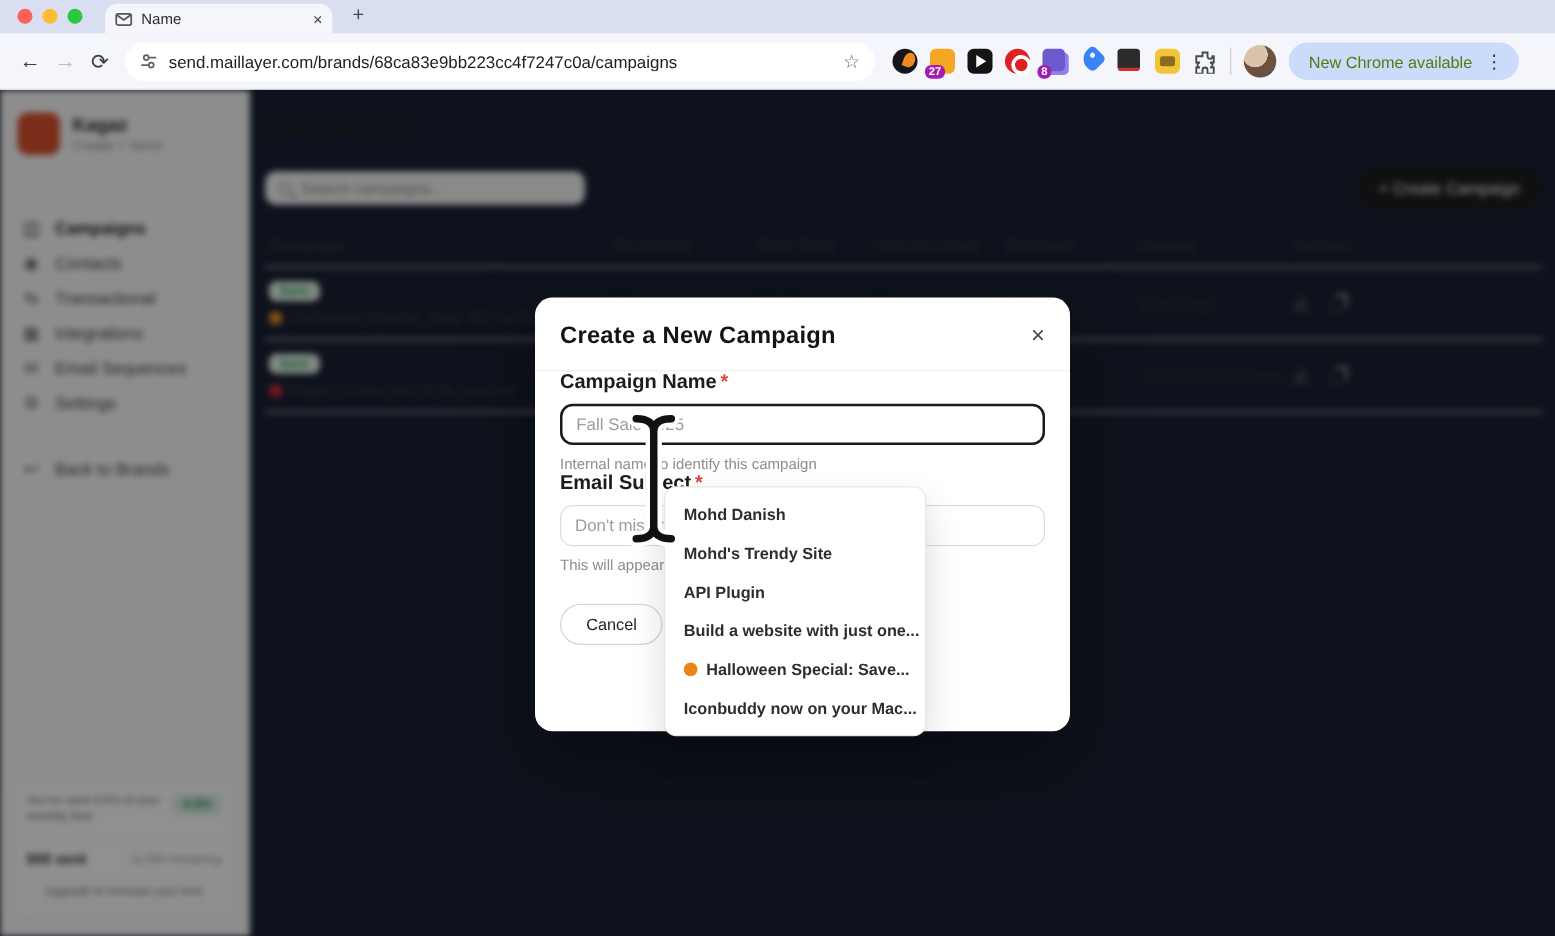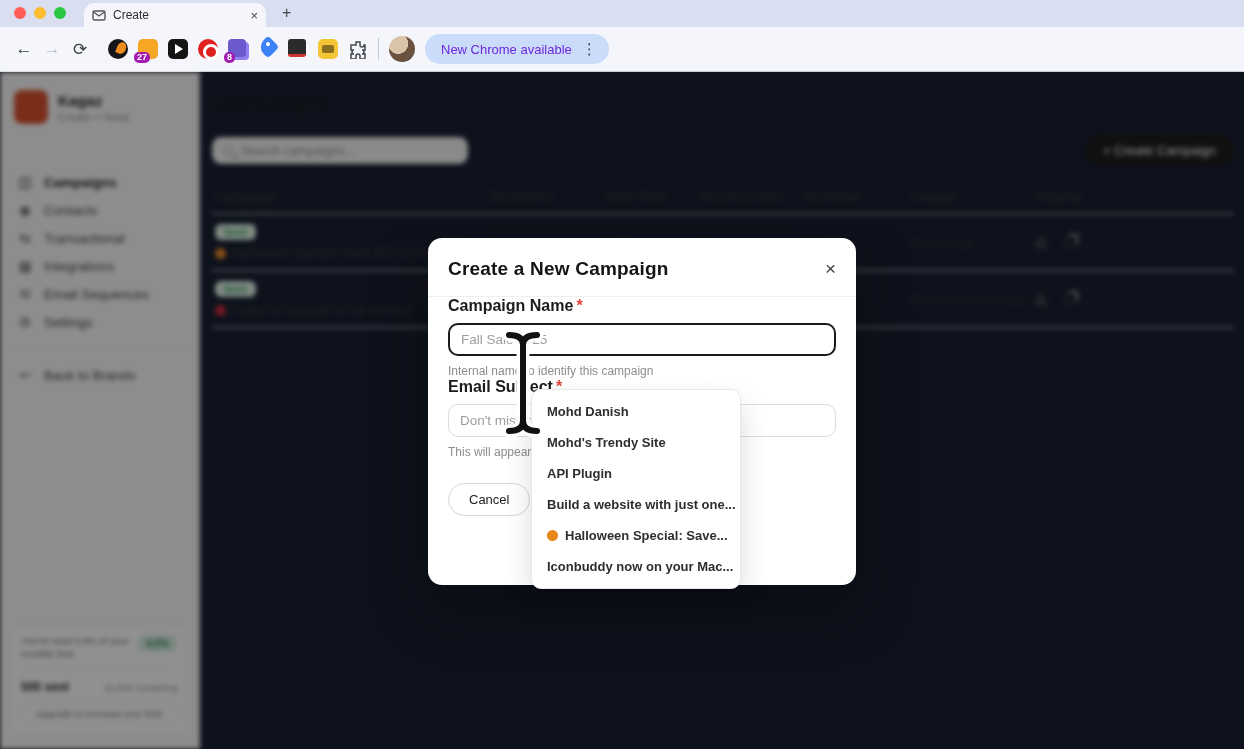--- a/index.html
+++ b/index.html
@@ -41,21 +41,21 @@
   .tag { width:16px; height:16px; background:#3b82f6; border-radius:4px 4px 4px 10px; transform:rotate(45deg); position:relative; margin-left:2px;}
   .tag::after{content:""; position:absolute; left:4px; top:4px; width:4px; height:4px; border-radius:50%; background:#fff;}
   .book { width:18px; height:18px; border-radius:3px; background:#2b2b2b; border-bottom:3px solid #c33; }
   .folder { width:20px; height:20px; border-radius:5px; background:#f3c436; position:relative;}
   .folder::after{content:""; position:absolute; left:4px; top:6px; width:12px; height:8px; background:#8a6d1d; border-radius:2px;}
   .vdiv { width:1px; height:22px; background:#c9cdd8; margin:0 10px; }
   .avatar { width:26px; height:26px; border-radius:50%;
             background:radial-gradient(circle at 35% 30%, #d9c3a9 0 40%, #6b5140 41% 75%, #3a3a3a 76%); }
   .updpill { margin-left:10px; height:30px; background:#cadcf9; border-radius:15px; display:flex;
              align-items:center; gap:10px; padding:0 12px 0 16px; }
-  .updpill span.txt { font-size:13px; color:#6d28d9; }
+  .updpill span.txt { font-size:13px; color:#4d7c0f; }
   .updpill span.dots { font-size:15px; color:#3c4043; }
 
   
   .app { position:absolute; left:0; top:72px; width:1244px; height:677px; background:#0f172a; }
   .app-content { position:absolute; inset:0; filter:blur(2.6px); }
   .overlay { position:absolute; inset:0; background:rgba(12,12,14,0.46); z-index:10; }
 
   .sidebar { position:absolute; left:0; top:0; width:200px; height:100%; background:#fafafa; border-right:1px solid #ececec; }
   .brand { display:flex; gap:10px; padding:18px 14px; align-items:center; }
   .brand-logo { width:34px; height:34px; border-radius:8px; background:#d64a25; }
@@ -140,30 +140,40 @@
     <div class="lights">
       <div class="light r"></div>
       <div class="light y"></div>
       <div class="light g"></div>
     </div>
     <div class="tab">
       <svg width="14" height="12" viewBox="0 0 14 12">
           <rect x="1" y="2" width="12" height="9" rx="1.5" fill="none" stroke="#555" stroke-width="1.4"></rect>
           <path d="M1.5 3 L7 7 L12.5 3" fill="none" stroke="#555" stroke-width="1.4"></path>
         </svg>
-      <span class="tab-title">Create</span>
+      <span class="tab-title">Name</span>
       <span class="tab-close">×</span>
     </div>
     <span class="newtab">+</span>
   </div>
 
   <div class="toolbar">
     <span class="navbtn">←</span>
     <span class="navbtn dis">→</span>
     <span class="navbtn">⟳</span>
+    <div class="omnibox">
+      <svg class="tune-ic" width="14" height="14" viewBox="0 0 14 14">
+          <circle cx="5" cy="4" r="2" fill="none" stroke="#5f6368" stroke-width="1.4"></circle>
+          <line x1="7.5" y1="4" x2="13" y2="4" stroke="#5f6368" stroke-width="1.4"></line>
+          <circle cx="9" cy="10" r="2" fill="none" stroke="#5f6368" stroke-width="1.4"></circle>
+          <line x1="1" y1="10" x2="6.5" y2="10" stroke="#5f6368" stroke-width="1.4"></line>
+        </svg>
+      <span class="url">send.maillayer.com/brands/68ca83e9bb223cc4f7247c0a/campaigns</span>
+      <span class="star">☆</span>
+    </div>
     <div class="exts">
       <div class="ext">
           <div class="swirl"></div>
         </div>
       <div class="ext">
           <div class="sq-or"></div>
           <span class="b27">27</span>
         </div>
       <div class="ext">
           <div class="sq-bk"></div>

